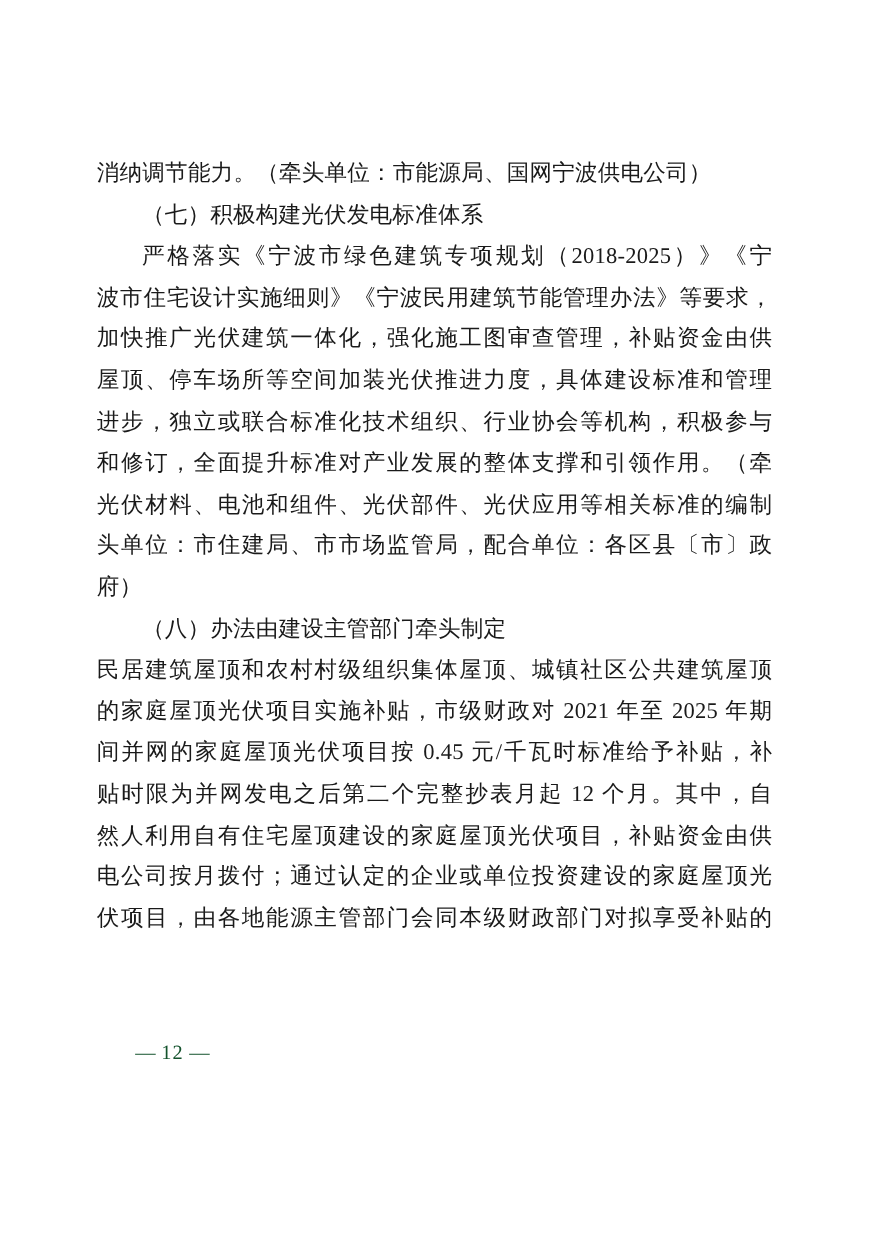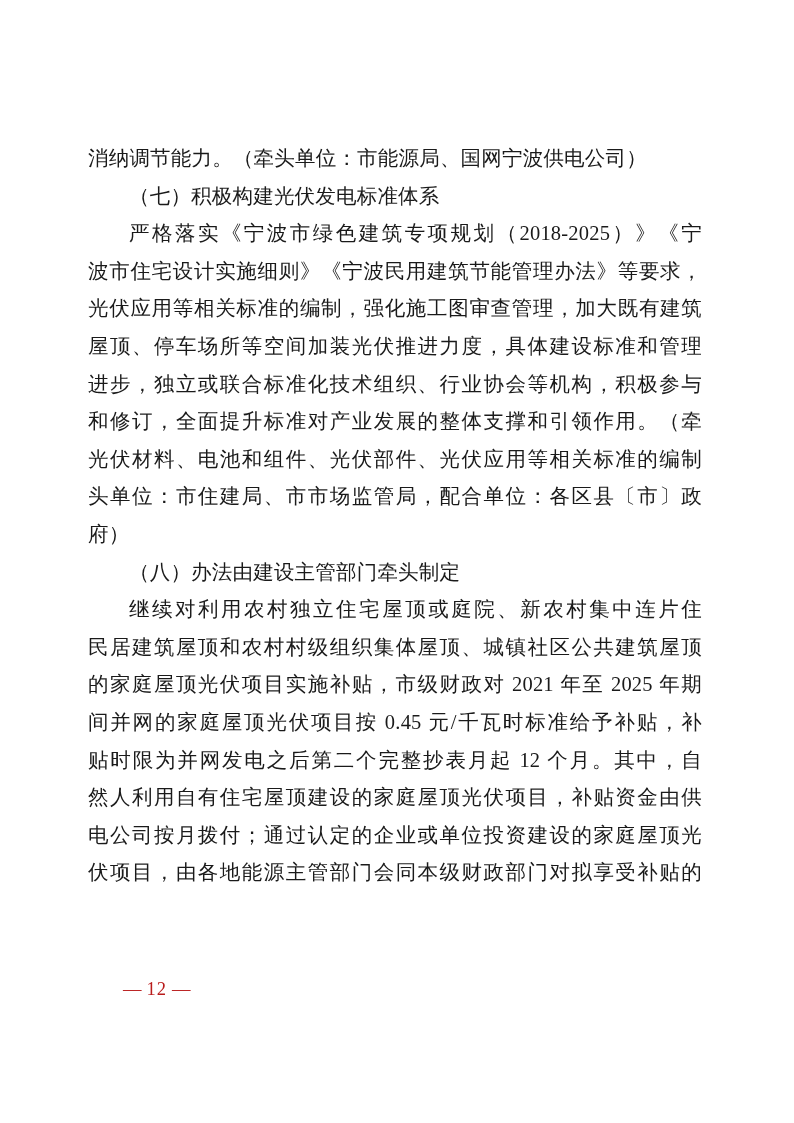--- a/index.html
+++ b/index.html
@@ -35,50 +35,49 @@
     word-break: break-all;
     text-align: justify;
     text-align-last: justify;
     text-justify: inter-character;
   }
   .line.indent {
     text-indent: 2em;
   }
   .footer {
     position: absolute;
-    top: 977px;
+    top: 946px;
     left: 123px;
     font-size: 18.5px;
     line-height: 24px;
-    color: #b91c1c;
+    color: #14532d;
     white-space: nowrap;
   }
   .footer .num {
     margin: 0 5px;
     letter-spacing: 1px;
   }
 </style>
 </head>
 <body>
 
 <div class="page">
   <div class="content">
       <div class="line">消纳调节能力。（牵头单位：市能源局、国网宁波供电公司）</div>
       <div class="line indent">（七）积极构建光伏发电标准体系</div>
       <div class="line indent justify">严格落实《宁波市绿色建筑专项规划（2018-2025）》《宁</div>
       <div class="line justify">波市住宅设计实施细则》《宁波民用建筑节能管理办法》等要求，</div>
-      <div class="line justify">光伏应用等相关标准的编制，强化施工图审查管理，加大既有建筑</div>
+      <div class="line justify">加快推广光伏建筑一体化，强化施工图审查管理，补贴资金由供</div>
       <div class="line justify">屋顶、停车场所等空间加装光伏推进力度，具体建设标准和管理</div>
       <div class="line justify">进步，独立或联合标准化技术组织、行业协会等机构，积极参与</div>
       <div class="line justify">和修订，全面提升标准对产业发展的整体支撑和引领作用。（牵</div>
       <div class="line justify">光伏材料、电池和组件、光伏部件、光伏应用等相关标准的编制</div>
       <div class="line justify">头单位：市住建局、市市场监管局，配合单位：各区县〔市〕政</div>
       <div class="line">府）</div>
       <div class="line indent">（八）办法由建设主管部门牵头制定</div>
-      <div class="line indent justify">继续对利用农村独立住宅屋顶或庭院、新农村集中连片住</div>
       <div class="line justify">民居建筑屋顶和农村村级组织集体屋顶、城镇社区公共建筑屋顶</div>
       <div class="line justify">的家庭屋顶光伏项目实施补贴，市级财政对 2021 年至 2025 年期</div>
       <div class="line justify">间并网的家庭屋顶光伏项目按 0.45 元/千瓦时标准给予补贴，补</div>
       <div class="line justify">贴时限为并网发电之后第二个完整抄表月起 12 个月。其中，自</div>
       <div class="line justify">然人利用自有住宅屋顶建设的家庭屋顶光伏项目，补贴资金由供</div>
       <div class="line justify">电公司按月拨付；通过认定的企业或单位投资建设的家庭屋顶光</div>
       <div class="line justify">伏项目，由各地能源主管部门会同本级财政部门对拟享受补贴的</div>
     </div>
   <div class="footer">
     <span class="dash">—</span><span class="num">12</span><span class="dash">—</span>

